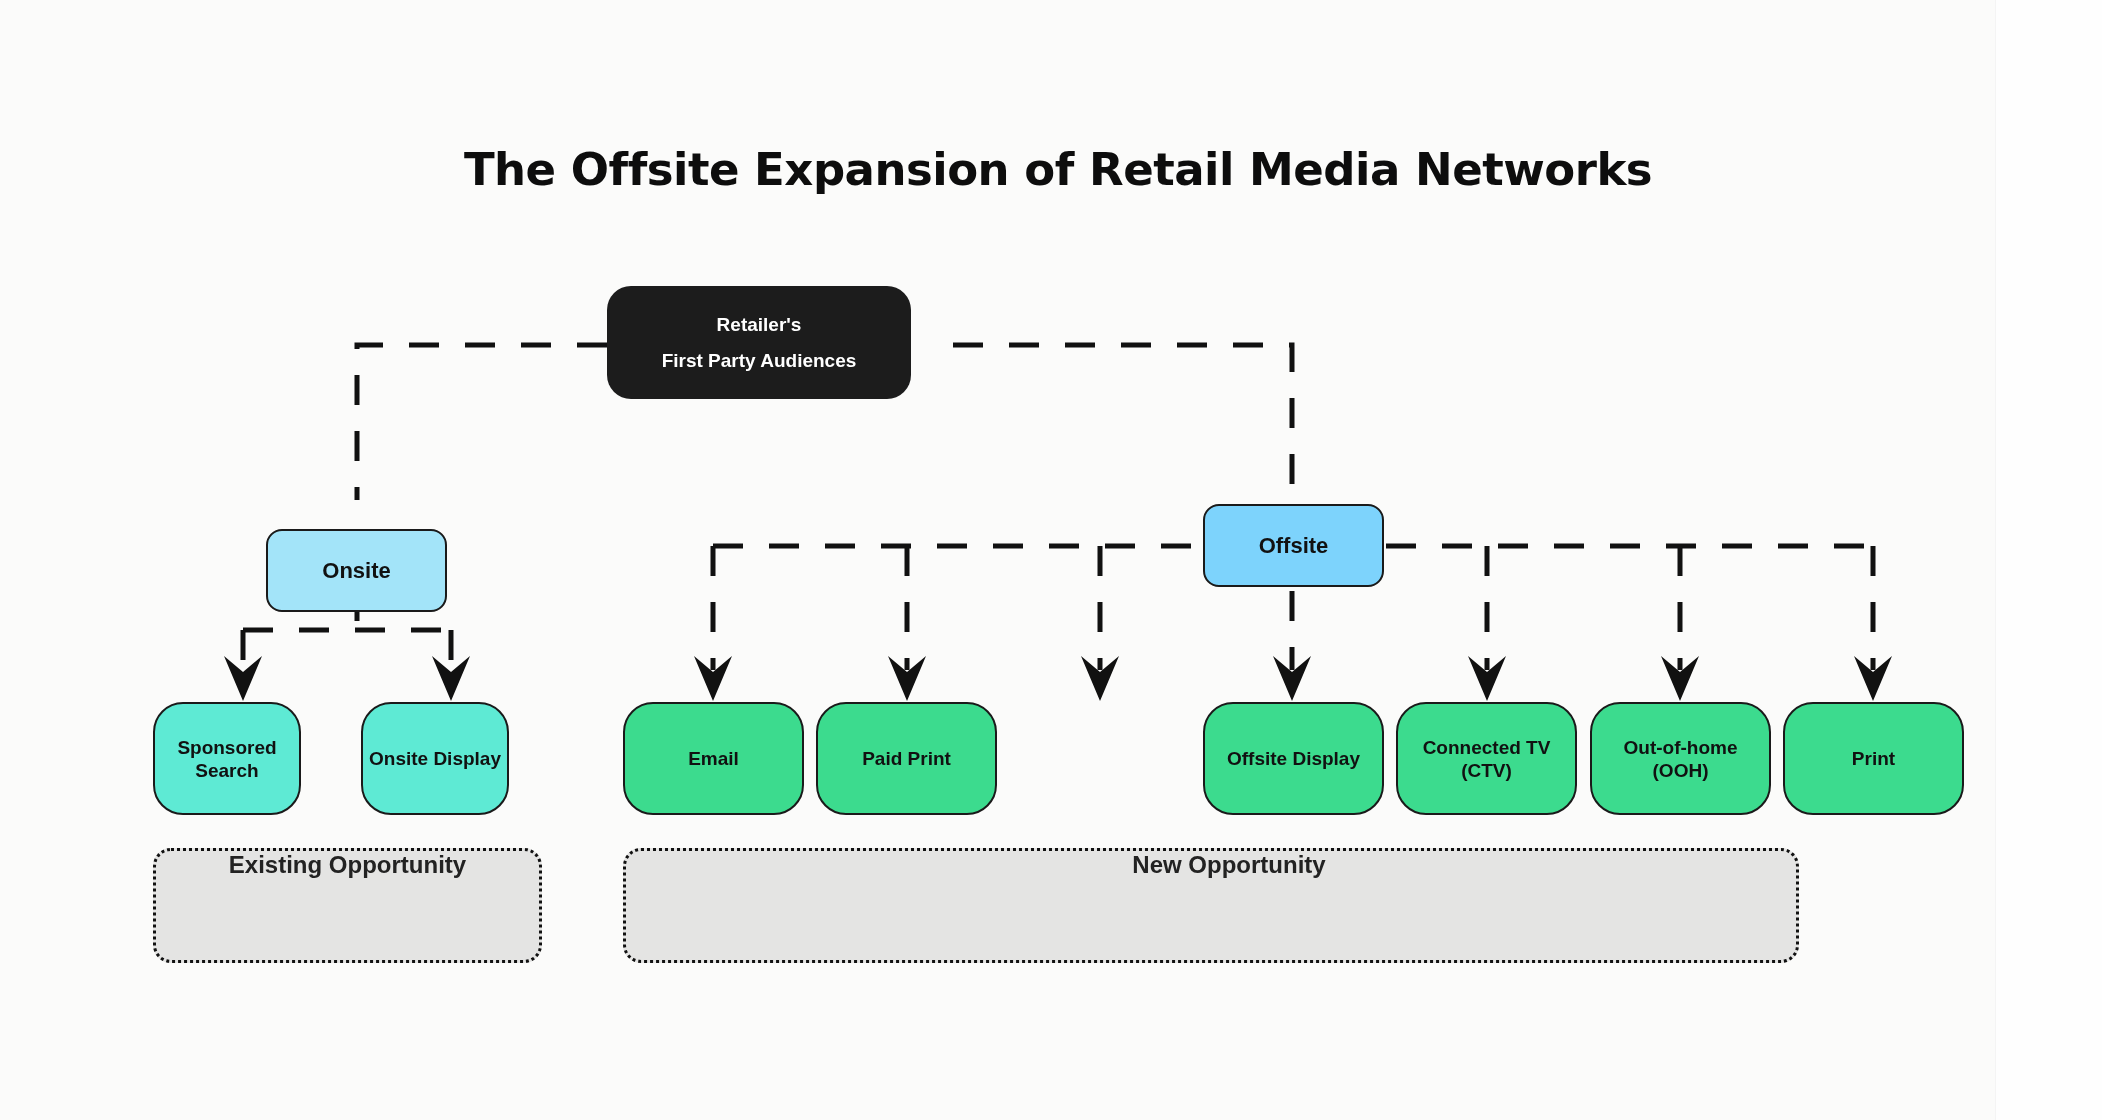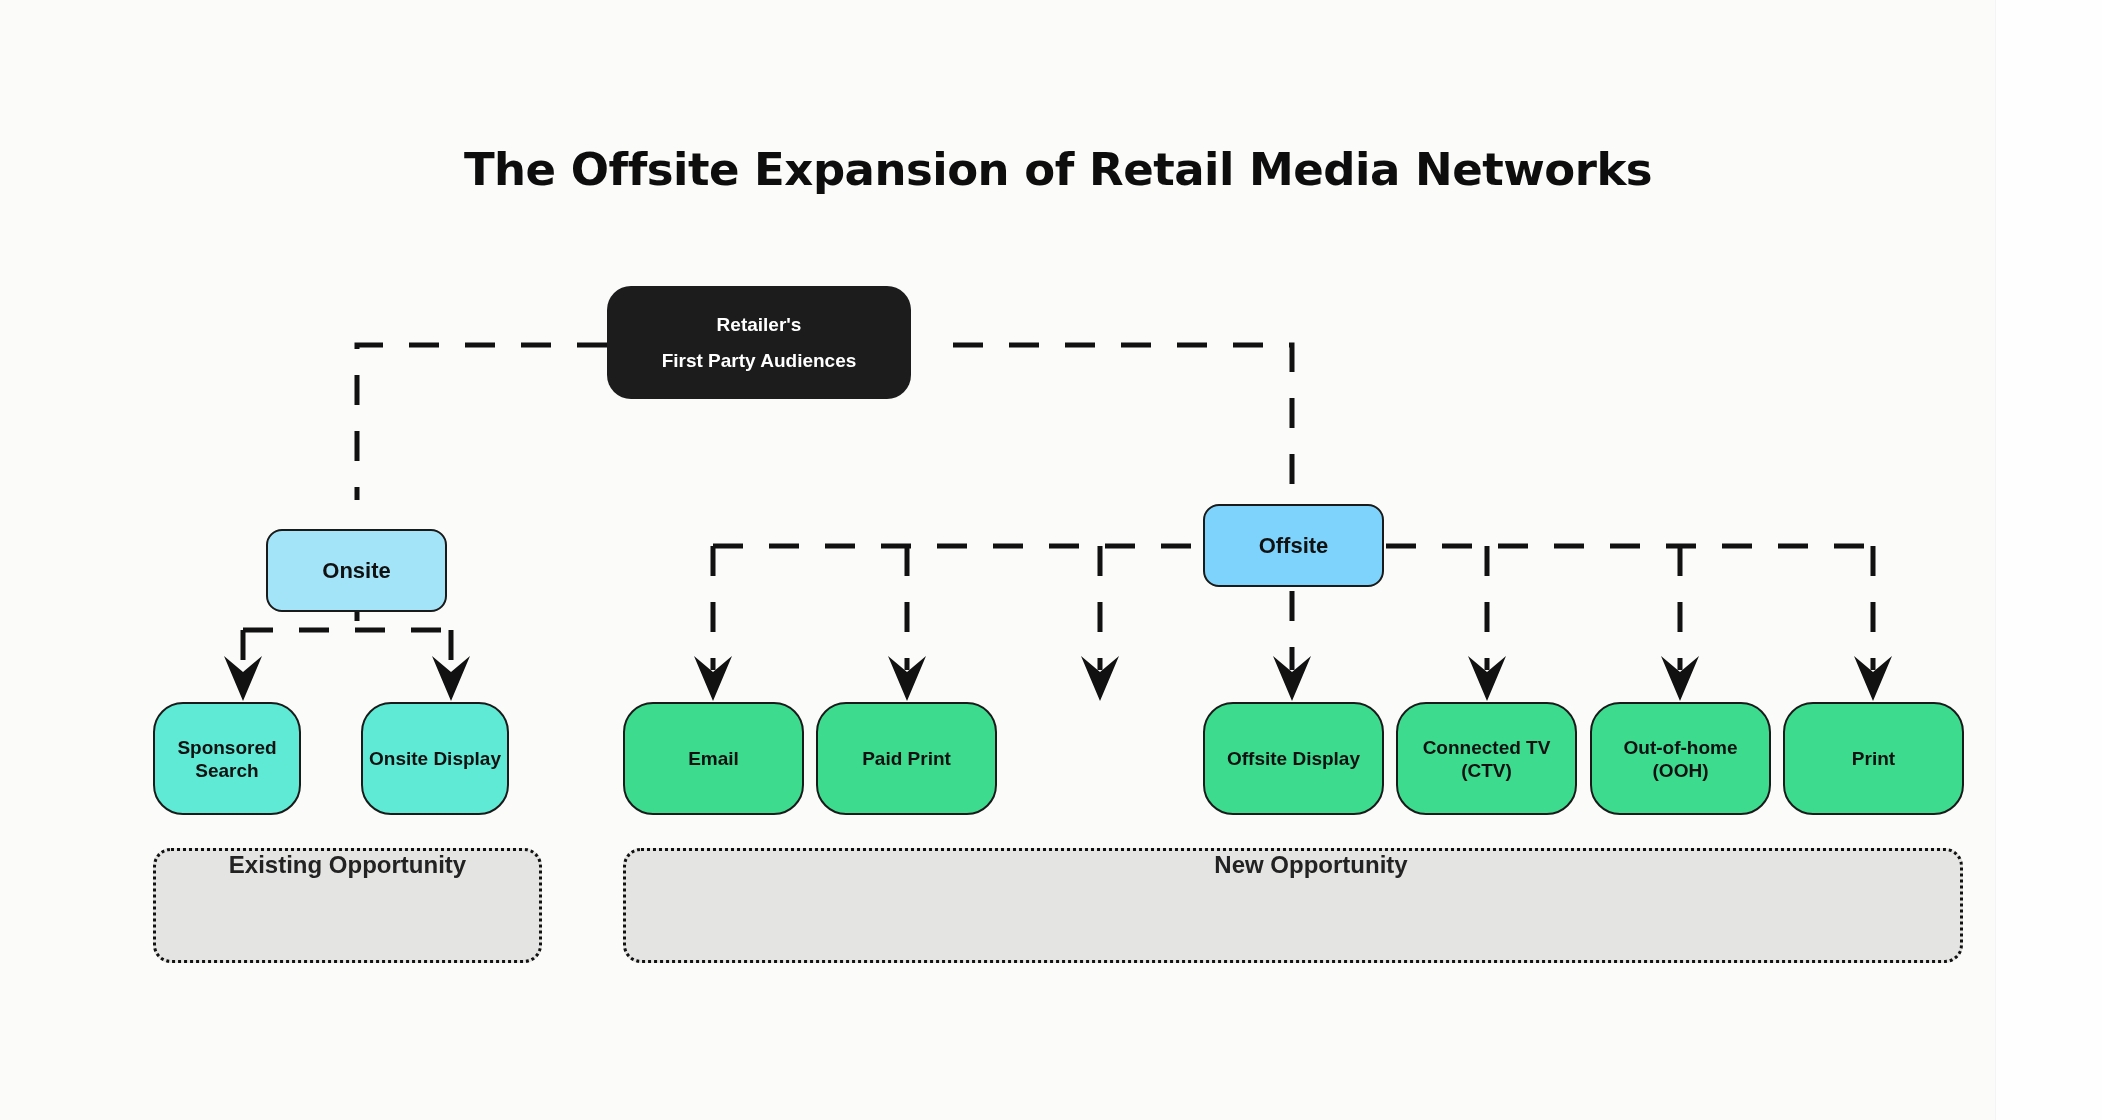--- a/index.html
+++ b/index.html
@@ -45,21 +45,21 @@
   }
   .leaf-blue{background:#5eead4;width:148px;}
   .leaf-green{background:#3CDB8E;}
   .opportunity{
     position:absolute;box-sizing:border-box;top:848px;height:115px;
     background:#E4E4E3;border:3px dotted #111;border-radius:18px;
     display:flex;justify-content:center;
     font-weight:bold;font-size:24px;color:#222;
   }
   .opp-existing{left:153px;width:389px;}
-  .opp-new{left:623px;width:1340px;padding-left:36px;}
+  .opp-new{left:623px;width:1176px;padding-left:36px;}
   .lbl{pointer-events:none;}
 </style>
 </head>
 <body>
 
 <div class="canvas">
 
   <div class="right-strip"></div>
 
   <svg class="connectors" width="2102" height="1120" viewBox="0 0 2102 1120">

